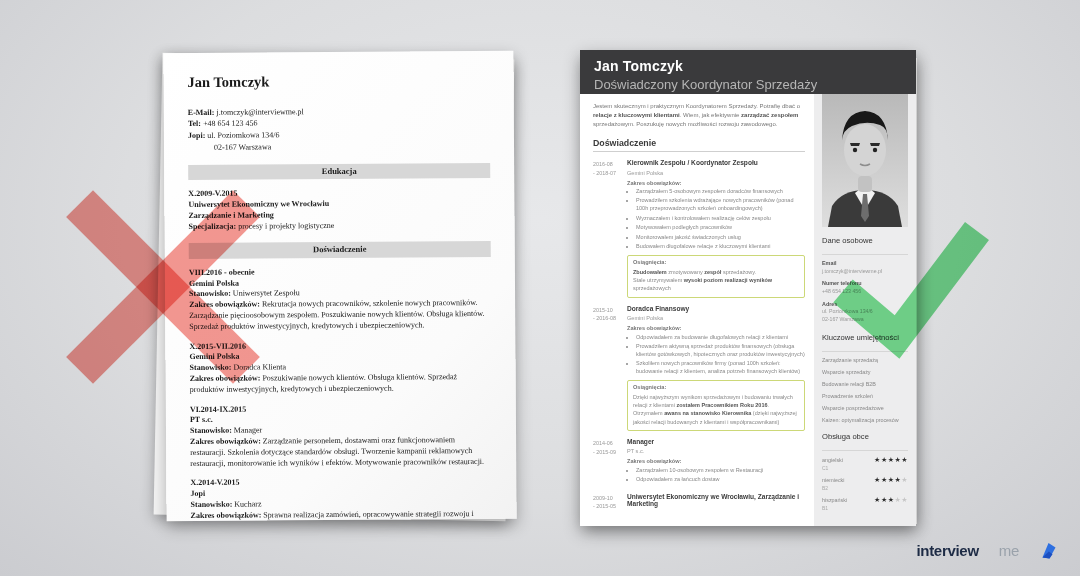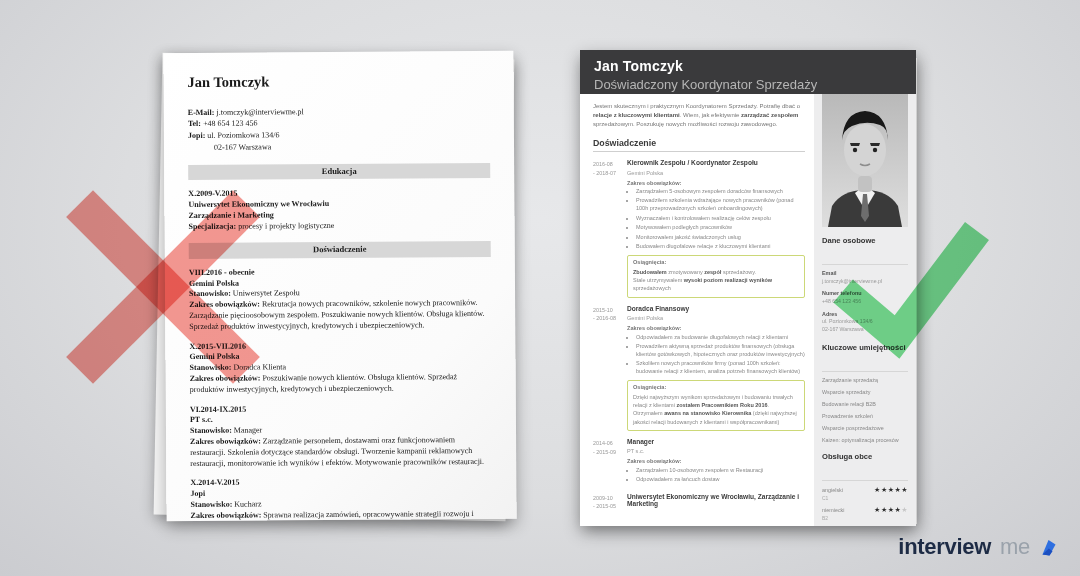--- a/index.html
+++ b/index.html
@@ -53,37 +53,37 @@
   .rtitle { font-size:6.6px; font-weight:bold; color:#3c3c3c; margin-bottom:3.5px; }
   .rcompany { font-size:5.6px; color:#999; margin-bottom:4px; }
   .rlabel { font-size:5.6px; font-weight:bold; color:#777; margin-bottom:2.5px; }
   .rjobbody ul { list-style:disc; padding-left:9px; margin:0; }
   .rjobbody li { font-size:5.5px; color:#888; line-height:1.45; margin-bottom:1.5px; }
   .achbox { border:1px solid #ccd878; border-radius:2px; padding:3px 5px 4px 5px; margin-top:4px; }
   .achline { font-size:5.5px; color:#888; line-height:1.5; }
 
   .rside { width:102px; min-width:102px; background:#ededee; padding:0 8px; }
   .photo { display:block; width:86px; height:133px; margin:0 auto; }
-  .sheader { font-size:7.6px; font-weight:bold; color:#333;
-    border-bottom:1px solid #d6d6d6; padding-bottom:19px; margin:9px 0 5px 0; }
+  .sheader { font-size:7.6px; font-weight:normal; color:#333;
+    border-bottom:1px solid #d6d6d6; padding-bottom:9px; margin:9px 0 5px 0; }
   .slabel { font-size:5.4px; font-weight:bold; color:#555; margin-top:5px; }
   .svalue { font-size:5.2px; color:#999; margin-top:1.5px; line-height:1.5; }
   .skill { font-size:5.4px; color:#888; margin-bottom:6px; }
   .langrow { display:flex; justify-content:space-between; align-items:center; }
   .langname { font-size:5.4px; color:#888; }
   .stars { font-size:7px; letter-spacing:.5px; }
   .stars .full { color:#2e2e2e; } .stars .empty { color:#c6c6c6; }
   .langlevel { font-size:5px; color:#aaa; margin:1px 0 5px 0; }
 
   
   #check { position:absolute; left:823px; top:213px; mix-blend-mode:multiply; opacity:.95; }
 
   
-  #brand { position:absolute; right:22px; bottom:16px; display:flex; align-items:center; gap:9px;
-    font-size:22px; cursor:pointer; }
+  #brand { position:absolute; right:22px; bottom:16px; display:flex; align-items:center; gap:20px;
+    font-size:15px; cursor:pointer; }
   #brand .p1 { font-weight:bold; color:#1d2b45; letter-spacing:-.3px; }
   #brand .p2 { color:#9aa2ab; letter-spacing:-.3px; }
 </style>
 </head>
 <body>
 
 <div id="canvas">
 
   <div class="paper-shadow" id="left-back"></div>
   <div id="left-paper">

